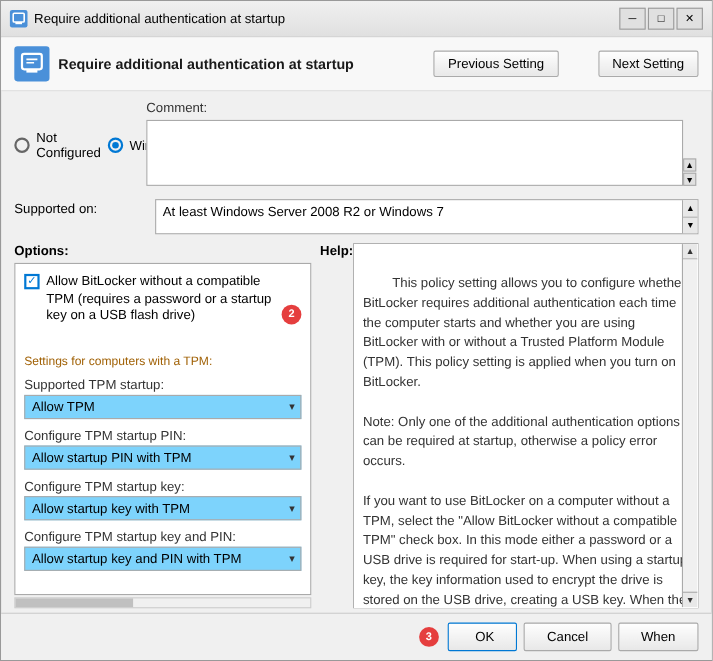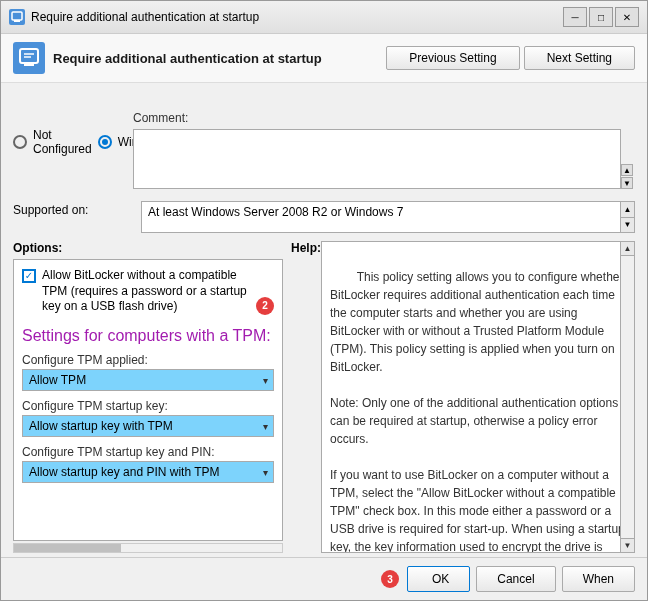--- a/index.html
+++ b/index.html
@@ -8,44 +8,44 @@
     .title-bar { background: linear-gradient(to bottom, #f0f0f0, #e0e0e0); padding: 6px 8px; display: flex; align-items: center; gap: 6px; border-bottom: 1px solid #ccc; }
     .title-bar-icon { width: 16px; height: 16px; background: #4a90d9; border-radius: 2px; display: flex; align-items: center; justify-content: center; flex-shrink: 0; }
     .title-bar-icon svg { width: 12px; height: 12px; }
     .title-text { flex: 1; font-size: 12px; font-weight: normal; color: #000; }
     .title-controls { display: flex; gap: 2px; }
     .title-btn { width: 24px; height: 20px; border: 1px solid #999; background: #e0e0e0; cursor: pointer; display: flex; align-items: center; justify-content: center; font-size: 10px; }
     .header-row { display: flex; align-items: center; padding: 8px 12px; gap: 8px; background: #f8f8f8; border-bottom: 1px solid #ddd; }
     .header-icon { width: 32px; height: 32px; background: #4a90d9; border-radius: 3px; flex-shrink: 0; display: flex; align-items: center; justify-content: center; }
     .header-title { flex: 1; font-size: 13px; font-weight: 600; color: #1a1a1a; }
     .nav-buttons { display: flex; gap: 4px; }
-    .nav-btn { padding: 4px 22px; border: 1px solid #aaa; background: linear-gradient(to bottom, #fefefe, #e8e8e8); cursor: pointer; font-size: 12px; border-radius: 2px; }
+    .nav-btn { padding: 4px 12px; border: 1px solid #aaa; background: linear-gradient(to bottom, #fefefe, #e8e8e8); cursor: pointer; font-size: 12px; border-radius: 2px; margin-left: 32px; }
     .radio-comment-row { display: flex; padding: 8px 12px; gap: 0; }
     .radio-section { width: 120px; flex-shrink: 0; display: flex; flex-direction: row; gap: 6px; padding-top: 4px; }
     .radio-item { display: flex; align-items: center; gap: 6px; cursor: pointer; }
     .radio-circle { width: 14px; height: 14px; border-radius: 50%; border: 2px solid #666; flex-shrink: 0; display: flex; align-items: center; justify-content: center; }
     .radio-circle.checked { border-color: #0078d4; }
     .radio-dot { width: 6px; height: 6px; border-radius: 50%; background: #0078d4; }
     .radio-label { font-size: 12px; }
     .badge { width: 18px; height: 18px; border-radius: 50%; background: #e53e3e; color: white; font-size: 10px; font-weight: bold; display: flex; align-items: center; justify-content: center; flex-shrink: 0; }
-    .comment-section { flex: 1; display: flex; flex-direction: column; gap: 4px; margin-top: 20px; }
+    .comment-section { flex: 1; display: flex; flex-direction: column; gap: 4px; }
     .comment-label { font-size: 12px; color: #333; }
     .comment-textarea { flex: 1; border: 1px solid #aaa; background: white; resize: none; font-size: 12px; padding: 2px; min-height: 60px; }
     .supported-row { display: flex; align-items: flex-start; padding: 4px 12px 8px 12px; gap: 8px; }
     .supported-label { width: 120px; flex-shrink: 0; font-size: 12px; padding-top: 2px; }
     .supported-box { flex: 1; border: 1px solid #aaa; background: white; padding: 3px 6px; font-size: 12px; min-height: 32px; display: flex; }
     .sections-row { display: flex; flex: 1; padding: 0 12px 4px 12px; gap: 8px; overflow: hidden; }
     .options-section { width: 270px; flex-shrink: 0; display: flex; flex-direction: column; gap: 0; }
     .section-title { font-size: 12px; font-weight: 600; margin-bottom: 4px; }
     .checkbox-item { display: flex; align-items: flex-start; gap: 6px; }
     .checkbox { width: 14px; height: 14px; border: 2px solid #0078d4; flex-shrink: 0; margin-top: 1px; display: flex; align-items: center; justify-content: center; background: white; }
     .checkbox.checked { background: white; }
     .checkmark { font-size: 10px; color: #0078d4; line-height: 1; }
     .checkbox-label { font-size: 12px; line-height: 1.3; }
-    .divider-label { font-size: 16px; color: #a21caf; margin-top: 4px; }
+    .divider-label { font-size: 11px; color: #a16207; margin-top: 20px; }
     .dropdown-group { display: flex; flex-direction: column; gap: 2px; }
     .dropdown-label { font-size: 12px; color: #333; }
     .dropdown-select { border: 1px solid #aaa; background: #7dd3fc; padding: 3px 24px 3px 6px; font-size: 12px; width: 100%; cursor: pointer; appearance: none; position: relative; }
     .select-wrapper { position: relative; }
     .select-wrapper::after { content: '▾'; position: absolute; right: 6px; top: 50%; transform: translateY(-50%); font-size: 10px; color: #333; pointer-events: none; }
     .help-section { flex: 1; display: flex; flex-direction: row; }
     .bottom-bar { display: flex; justify-content: flex-end; align-items: center; padding: 8px 12px; gap: 6px; border-top: 1px solid #ccc; background: #f0f0f0; }
     .action-btn { padding: 5px 20px; border: 1px solid #aaa; background: linear-gradient(to bottom, #fefefe, #e8e8e8); cursor: pointer; font-size: 12px; border-radius: 2px; }
     .action-btn.primary { border-color: #0078d4; padding-left: 24px; }
     .btn-group { display: flex; align-items: center; gap: 6px; }
@@ -140,30 +140,40 @@
           </div>
           <div style="display: flex; align-items: flex-end; gap: 4px;">
             <span class="checkbox-label">Allow BitLocker without a compatible TPM (requires a password or a startup key on a USB flash drive)</span>
             <div class="badge" style="margin-top: 2px; flex-shrink: 0;">2</div>
           </div>
         </div>
 
         <div class="divider-label">Settings for computers with a TPM:</div>
 
         <div class="dropdown-group">
-          <span class="dropdown-label">Configure TPM applied:</span>
+          <span class="dropdown-label">Supported TPM startup:</span>
           <div class="select-wrapper">
             <select class="dropdown-select">
               <option>Allow TPM</option>
               <option>Require TPM</option>
               <option>Do not allow TPM</option>
             </select>
           </div>
         </div>
 
+        <div class="dropdown-group">
+          <span class="dropdown-label">Configure TPM startup PIN:</span>
+          <div class="select-wrapper">
+            <select class="dropdown-select">
+              <option>Allow startup PIN with TPM</option>
+              <option>Require startup PIN with TPM</option>
+              <option>Do not allow startup PIN with TPM</option>
+            </select>
+          </div>
+        </div>
 
         <div class="dropdown-group">
           <span class="dropdown-label">Configure TPM startup key:</span>
           <div class="select-wrapper">
             <select class="dropdown-select">
               <option>Allow startup key with TPM</option>
               <option>Require startup key with TPM</option>
               <option>Do not allow startup key with TPM</option>
             </select>
           </div>

